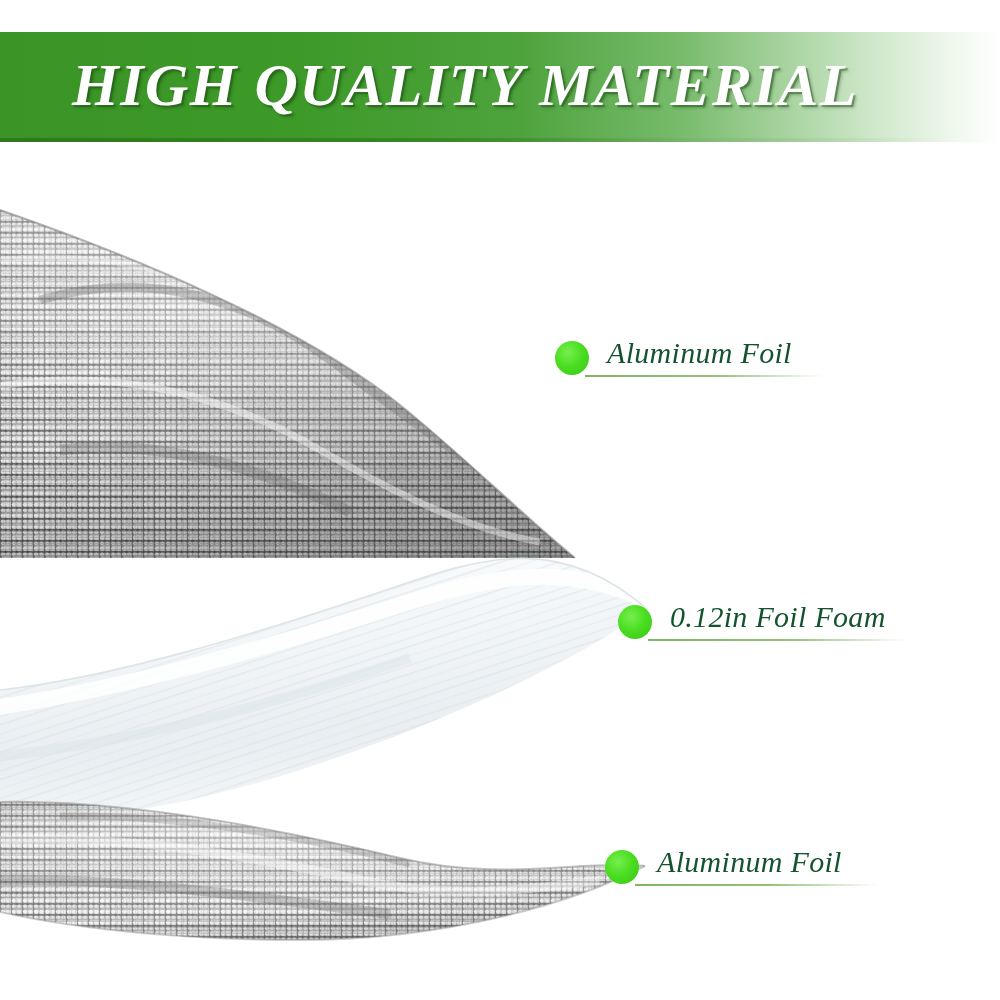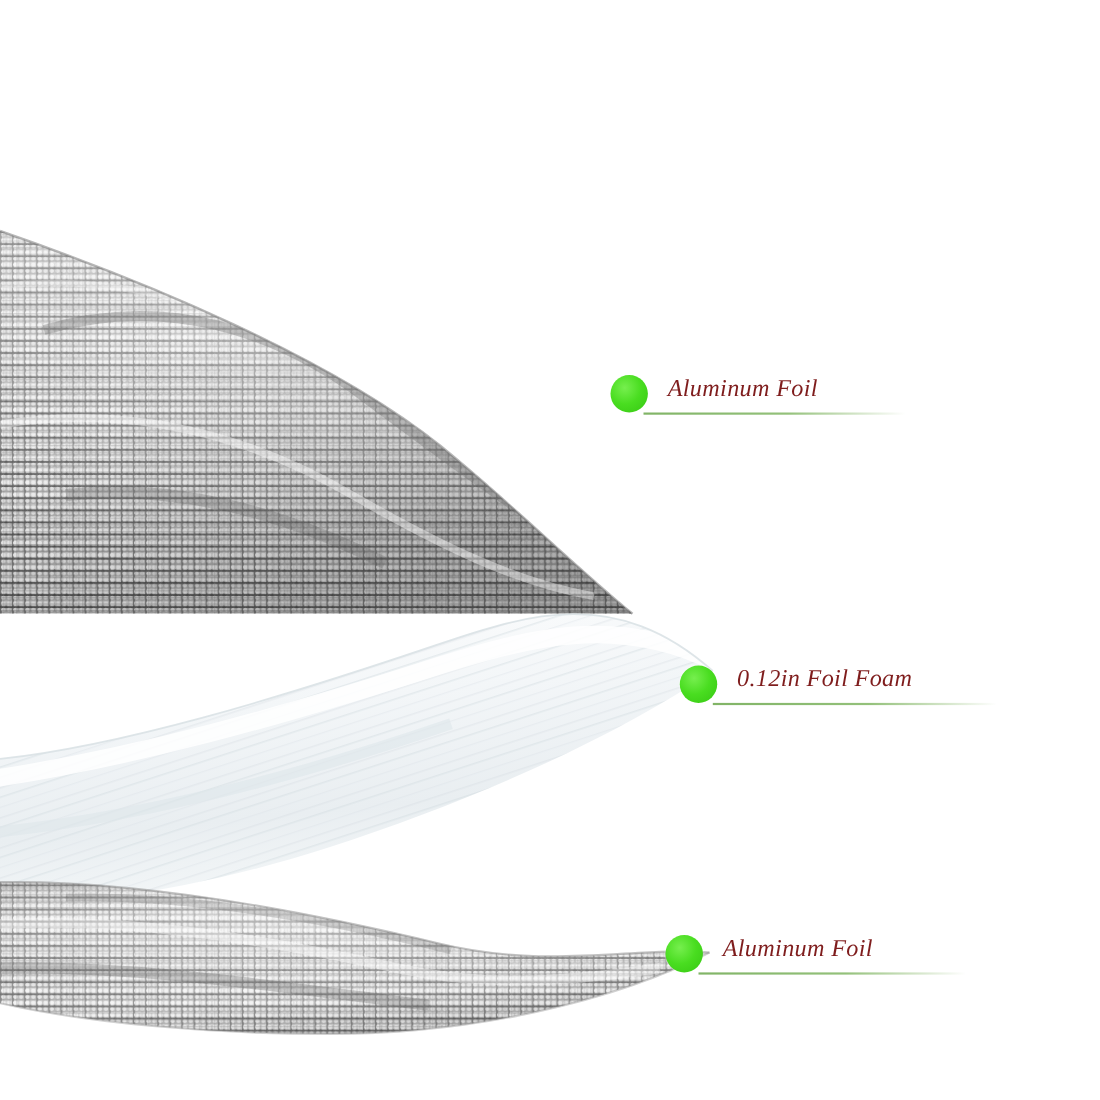--- a/index.html
+++ b/index.html
@@ -99,22 +99,22 @@
     background: radial-gradient(circle at 38% 34%, #76ef4e 0%, #49dd20 48%, #36c713 100%);
     box-shadow: 0 0 2px rgba(255,255,255,.9);
   }
   .callout .txt {
     position: absolute;
     left: 52px;
     top: 0;
     white-space: nowrap;
     font-family: "Liberation Serif", "DejaVu Serif", serif;
     font-style: italic;
-    font-size: 22px;
-    color: #7f1d1d;
+    font-size: 30px;
+    color: #14532d;
     line-height: 36px;
     letter-spacing: .3px;
   }
   .callout .rule {
     position: absolute;
     left: 30px;
     top: 40px;
     height: 2px;
     background: linear-gradient(to right,
         rgba(122,176,94,.95) 0%,
@@ -128,20 +128,23 @@
   #callout-foam        { left: 618px; top: 599px; }
   #callout-foam        .rule { width: 258px; }
   #callout-foil-bottom { left: 605px; top: 844px; }
   #callout-foil-bottom .rule { width: 243px; }
 </style>
 </head>
 <body>
 
 <div id="page">
 
+  <div id="banner">
+    <div id="banner-title">HIGH QUALITY MATERIAL</div>
+  </div>
 
   <div id="material">
     <svg width="1000" height="850" viewBox="0 0 1000 850" xmlns="http://www.w3.org/2000/svg">
       <defs>
 
         <pattern id="meshGrid" width="11" height="11" patternUnits="userSpaceOnUse">
           <rect width="11" height="11" fill="#a8a8a8"></rect>
           <rect x="0" y="0" width="11" height="5.2" fill="#c9c9c9"></rect>
           <rect x="0" y="5.2" width="11" height="1.6" fill="#4e4e4e"></rect>
           <rect x="0" y="0" width="1.6" height="11" fill="#5a5a5a" opacity=".75"></rect>

